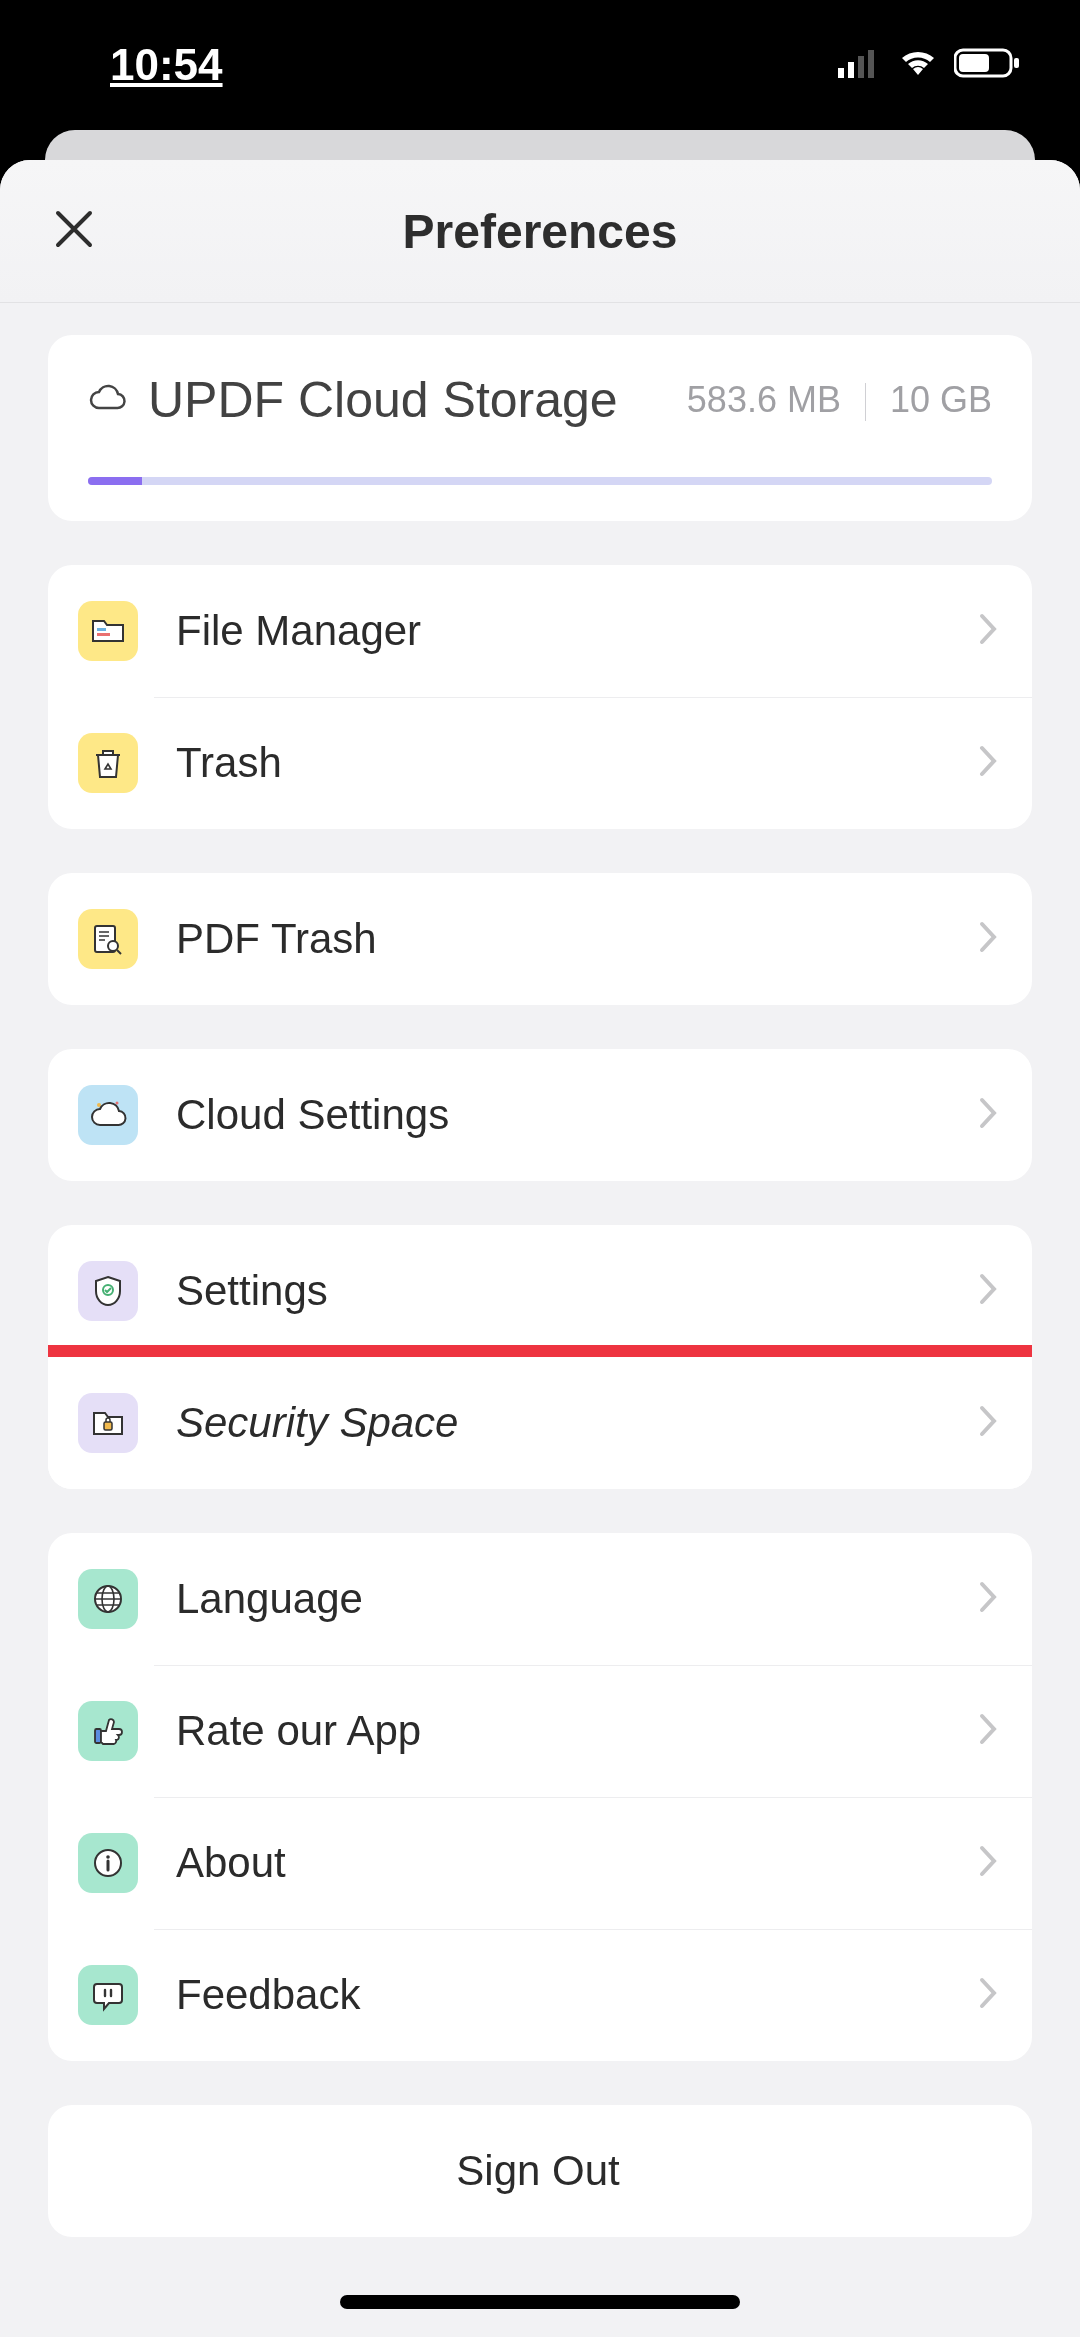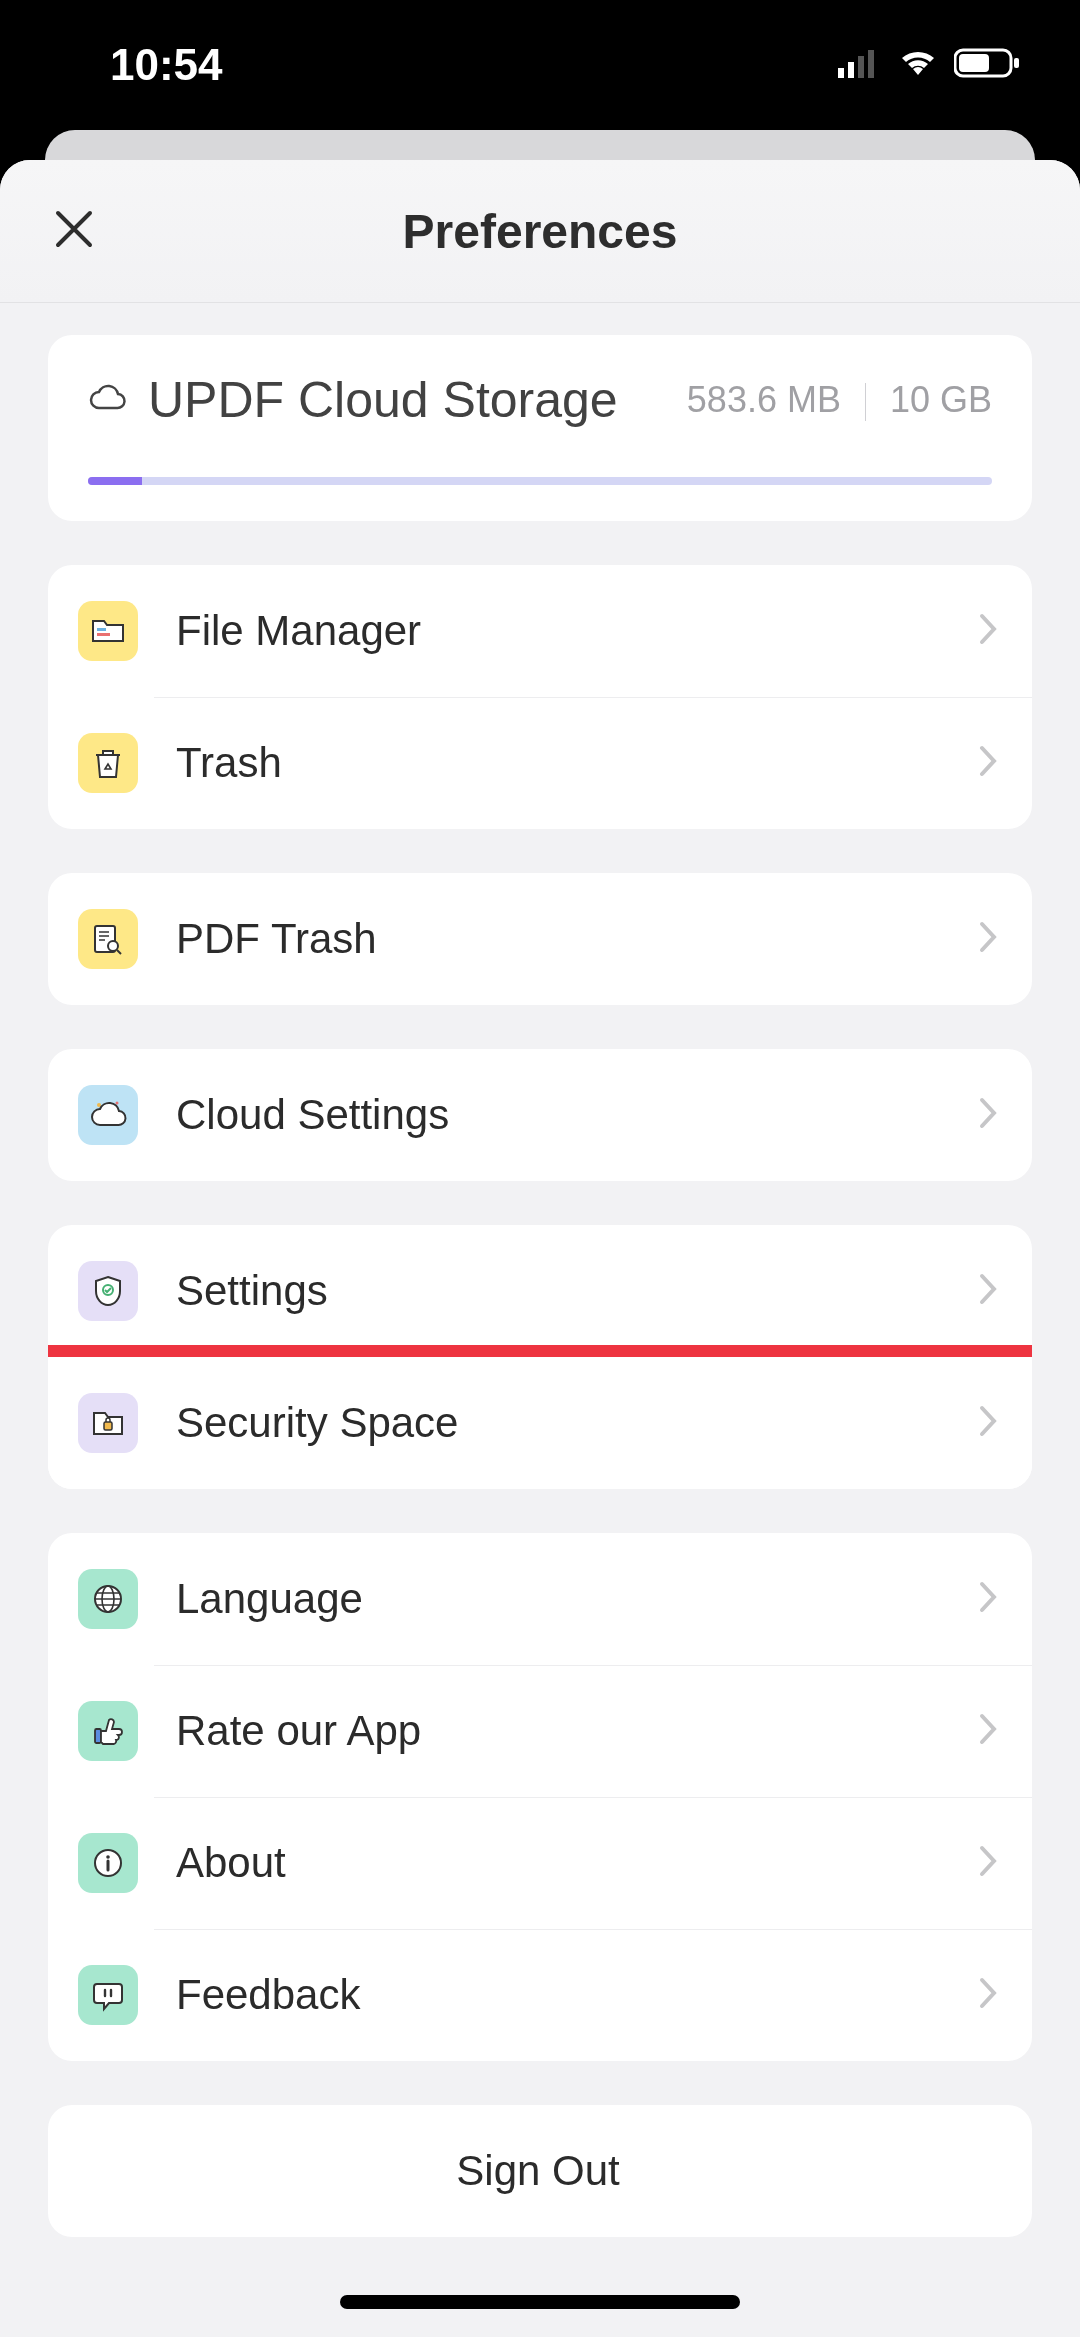--- a/index.html
+++ b/index.html
@@ -16,20 +16,21 @@
     background: #000;
     display: flex;
     justify-content: space-between;
     align-items: center;
     padding: 0 60px 0 110px;
     color: #fff;
   }
   .status-time {
     font-size: 44px;
     font-weight: 600;
+    text-decoration: underline;
   }
   .status-right {
     display: flex;
     align-items: center;
     gap: 14px;
   }
   .sheet-backdrop {
     position: absolute;
     top: 130px;
     left: 45px;
@@ -334,21 +335,21 @@
               <circle cx="16" cy="17" r="5" fill="none" stroke="#45b072" stroke-width="2"></circle>
               <path d="M13 17 L15 19 L19 15" stroke="#45b072" stroke-width="2" fill="none"></path>
             </svg>
         </div>
         <div class="row-label">Settings</div>
         <span class="chevron"><svg width="20" height="34" viewBox="0 0 20 34">
               <path d="M4 4 L16 17 L4 30" stroke="#c6c6c8" stroke-width="4" fill="none" stroke-linecap="round"></path>
             </svg></span>
       </div>
       <div class="highlight-frame">
-        <div class="row" style="background:#fff;">
+        <div class="row" style="background:#fff;font-style:italic;">
           <div class="row-icon bg-purple">
             <svg width="34" height="30" viewBox="0 0 34 30">
                 <path d="M3 9 L3 26 L31 26 L31 9 L17 9 L14 5 L3 5 Z" fill="#fff" stroke="#333" stroke-width="2"></path>
                 <rect x="13" y="14" width="8" height="8" rx="1.5" fill="#f0b94e" stroke="#333" stroke-width="1.5"></rect>
                 <path d="M15 14 L15 12 A2 2 0 0 1 19 12 L19 14" fill="none" stroke="#333" stroke-width="1.5"></path>
               </svg>
           </div>
           <div class="row-label">Security Space</div>
           <span class="chevron"><svg width="20" height="34" viewBox="0 0 20 34">
                 <path d="M4 4 L16 17 L4 30" stroke="#c6c6c8" stroke-width="4" fill="none" stroke-linecap="round"></path>

